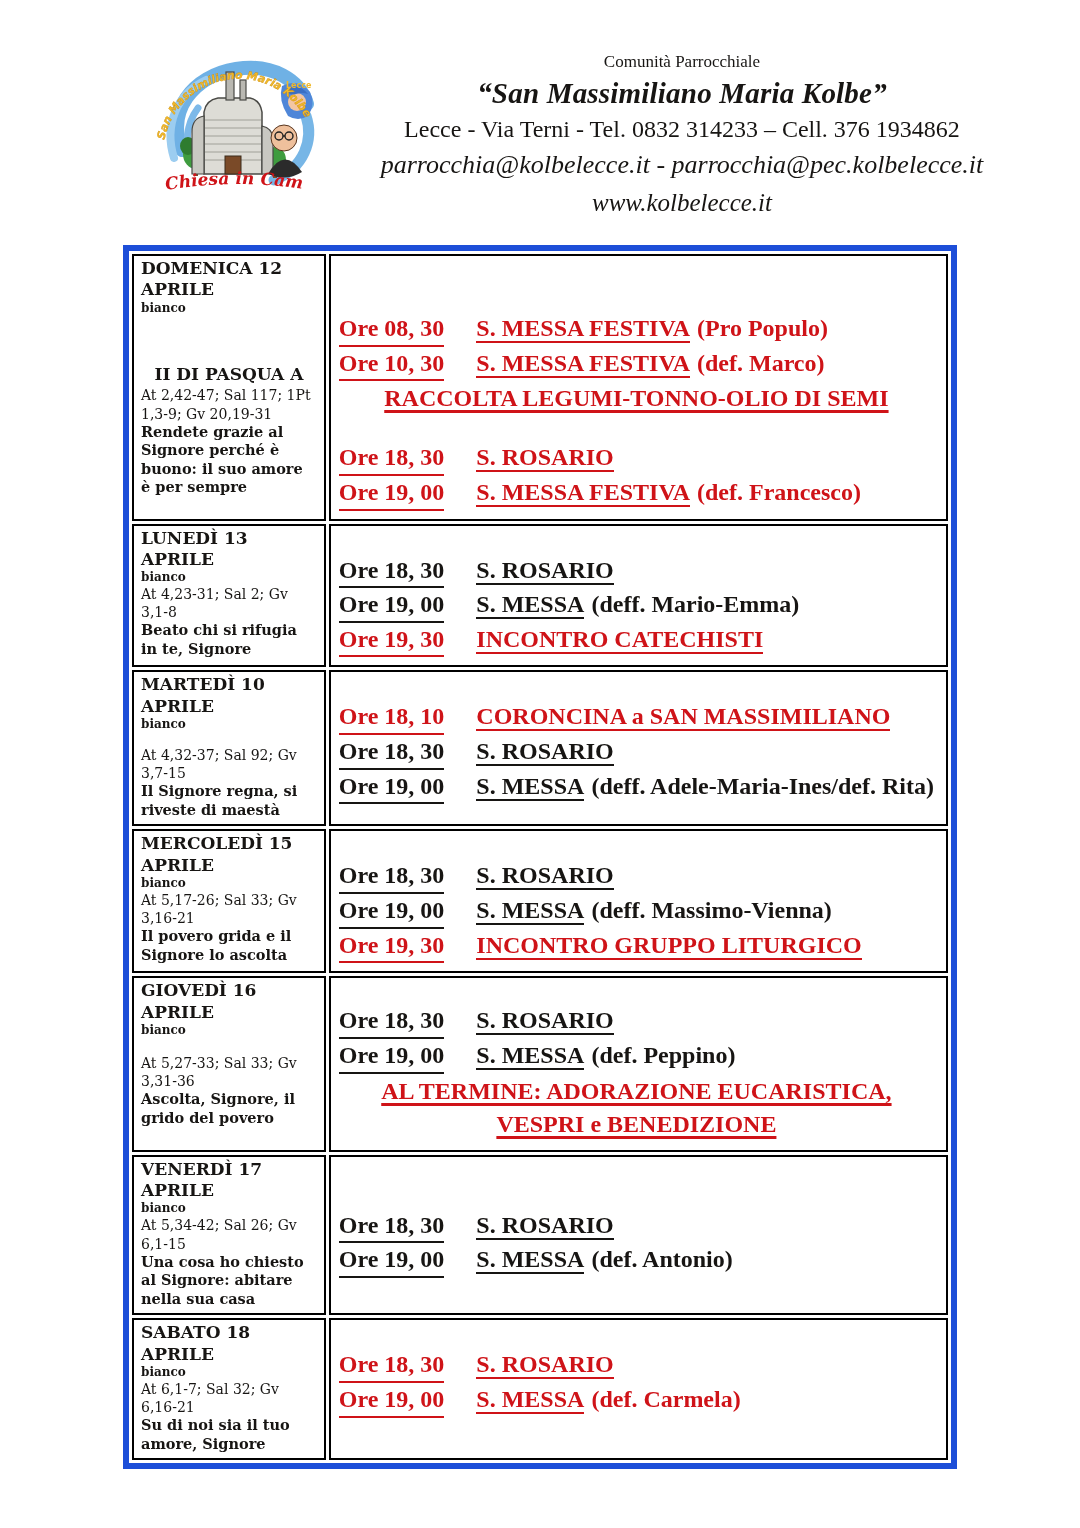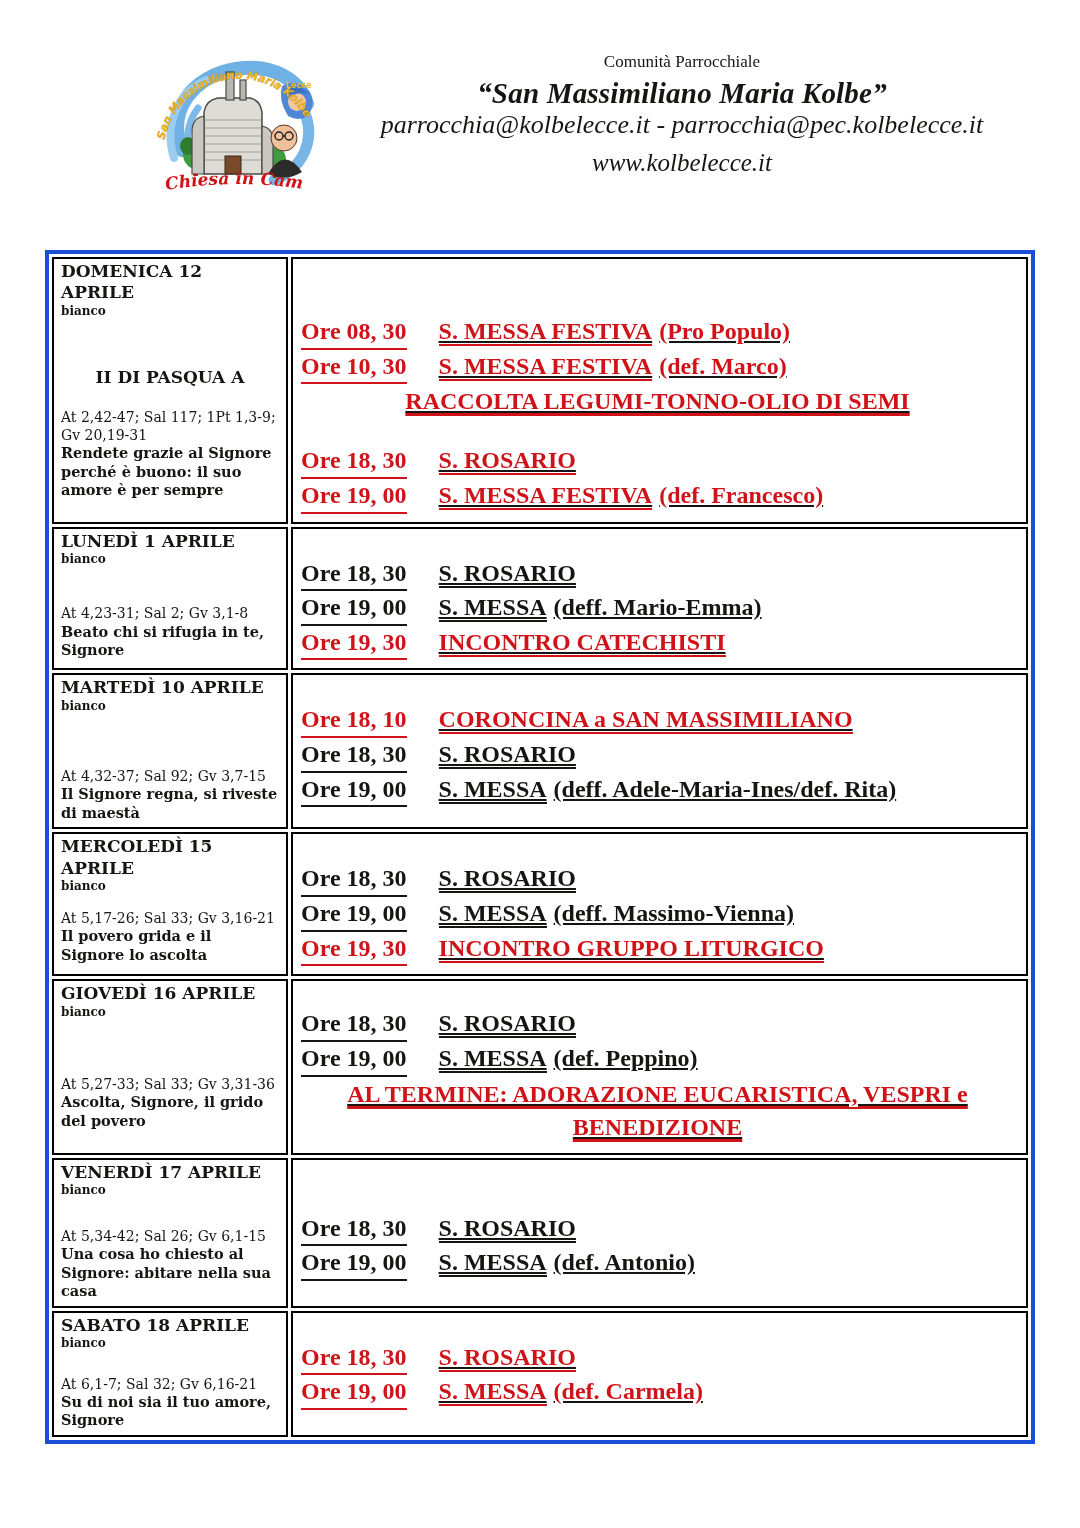--- a/index.html
+++ b/index.html
@@ -11,26 +11,26 @@
     width:1080px;height:1528px;overflow:hidden;
     font-family:"Liberation Serif",serif;color:var(--ink);
   }
   
   .header{display:flex;align-items:flex-start;padding:42px 42px 0 148px;}
   .logo-wrap{flex:none;width:178px;}
   .header-text{flex:1;text-align:center;padding-top:10px;}
   .h-community{font-size:17px;}
   .h-parish{font-size:29px;font-weight:bold;margin-top:5px;letter-spacing:.2px;font-style:italic;}
   .h-address{font-size:24px;margin-top:6px;}
-  .h-emails{font-size:26px;font-style:italic;}
+  .h-emails{font-size:26px;font-style:italic;margin-top:7px;}
   .h-site{font-size:25px;font-style:italic;margin-top:9px;}
   
   table.schedule{
-    width:990px;margin:36px auto 0;
-    border:4px solid #1d4ed8;border-collapse:separate;border-spacing:3px;
+    width:834px;margin:28px auto 0;
+    border:6px solid #1d4ed8;border-collapse:separate;border-spacing:3px;
   }
   td{border:2px solid #000;vertical-align:top;padding:0;}
   td.day-cell{width:232px;}
   .day-inner{
     display:flex;flex-direction:column;box-sizing:border-box;
     padding:2px 7px 5px 7px;height:100%;
     font-family:"DejaVu Serif",serif;
   }
   .day-title{font-size:17px;font-weight:bold;line-height:1.25;}
   .day-color{font-size:12px;font-weight:bold;line-height:1.25;}
@@ -40,21 +40,21 @@
   .response{font-size:14.5px;font-weight:bold;line-height:1.28;}
   
   tr.day-0 .day-inner{min-height:246px;}
   tr.day-1 .day-inner{min-height:136px;}
   tr.day-2 .day-inner{min-height:152px;}
   tr.day-3 .day-inner{min-height:135px;}
   tr.day-4 .day-inner{min-height:154px;}
   tr.day-5 .day-inner{min-height:146px;}
   tr.day-6 .day-inner{min-height:122px;}
   
-  .events-inner{box-sizing:border-box;padding:4px 12px 8px 8px;text-decoration:underline;}
+  .events-inner{box-sizing:border-box;padding:4px 12px 8px 8px;}
   tr.day-0 .events-inner{padding-top:56px;}
   tr.day-1 .events-inner{padding-top:28px;}
   tr.day-2 .events-inner{padding-top:28px;}
   tr.day-3 .events-inner{padding-top:28px;}
   tr.day-4 .events-inner{padding-top:26px;}
   tr.day-5 .events-inner{padding-top:52px;}
   tr.day-6 .events-inner{padding-top:28px;}
   .event-line{
     font-size:24px;font-weight:bold;line-height:1.36;white-space:nowrap;
   }
@@ -126,20 +126,21 @@
       <text x="138" y="46" font-family="DejaVu Sans, sans-serif" font-size="8" font-weight="bold" fill="#f0b929">Lecce</text>
 
       <text font-family="DejaVu Serif, serif" font-size="17" font-weight="bold" font-style="italic" fill="#cf1318">
         <textPath href="#arcMotto" startOffset="0">Chiesa in Cammino</textPath>
       </text>
     </svg>
   </div>
   <div class="header-text">
     <div class="h-community">Comunità Parrocchiale</div>
     <div class="h-parish">“San Massimiliano Maria Kolbe”</div>
+    <div class="h-address">Lecce - Via Terni - Tel. 0832 314233 – Cell. 376 1934862</div>
     <div class="h-emails">parrocchia@kolbelecce.it - parrocchia@pec.kolbelecce.it</div>
     <div class="h-site">www.kolbelecce.it</div>
   </div>
 </div>
 
 <table class="schedule">
   <tbody>
       <tr class="day-row day-0">
         <td class="day-cell">
           <div class="day-inner">
@@ -159,21 +160,21 @@
             <div class="banner red">RACCOLTA LEGUMI-TONNO-OLIO DI SEMI</div>
             <div class="gap"></div>
             <div class="event-line red"><span class="event-time u">Ore 18, 30</span><span class="event-title u">S. ROSARIO</span></div>
             <div class="event-line red"><span class="event-time u">Ore 19, 00</span><span class="event-title u">S. MESSA FESTIVA</span><span class="event-note">(def. Francesco)</span></div>
           </div>
         </td>
       </tr>
       <tr class="day-row day-1">
         <td class="day-cell">
           <div class="day-inner">
-            <div class="day-title">LUNEDÌ 1 APRILE</div>
+            <div class="day-title">LUNEDÌ 13 APRILE</div>
             <div class="day-color">bianco</div>
             <div class="day-bottom">
               <div class="readings">At 4,23-31; Sal 2; Gv 3,1-8</div>
               <div class="response">Beato chi si rifugia in te, Signore</div>
             </div>
           </div>
         </td>
         <td class="events-cell">
           <div class="events-inner">
             <div class="event-line black"><span class="event-time u">Ore 18, 30</span><span class="event-title u">S. ROSARIO</span></div>

